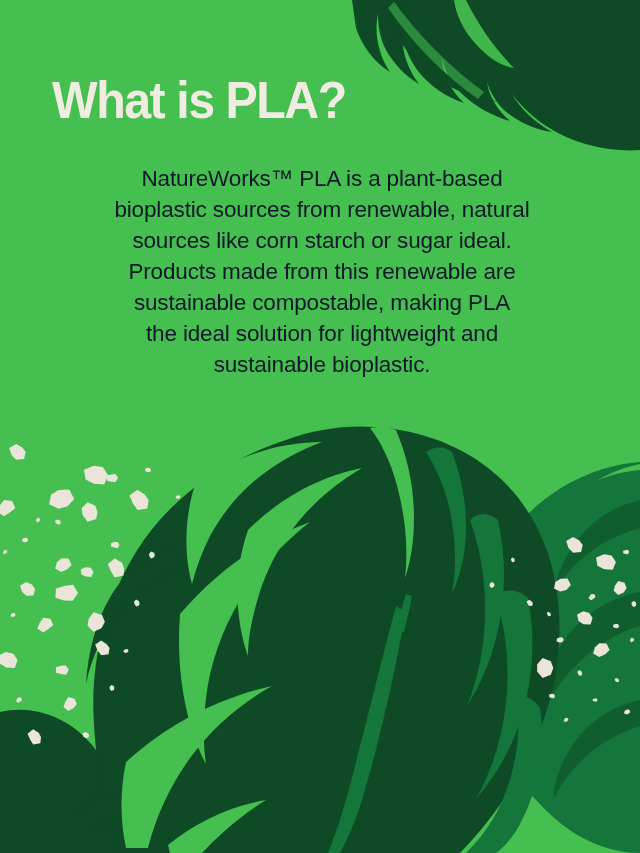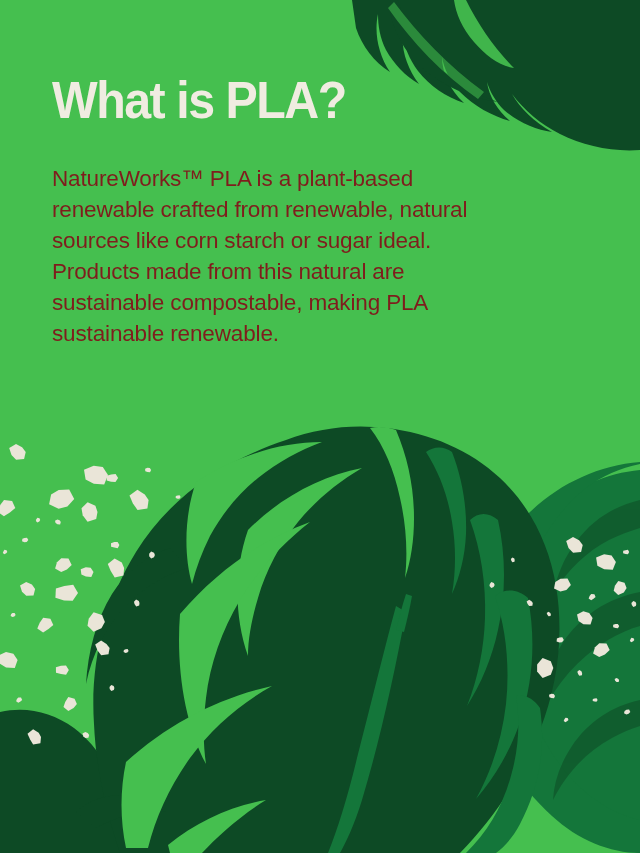--- a/index.html
+++ b/index.html
@@ -8,20 +8,21 @@
     padding: 0;
     background: #ffffff;
   }
   #poster {
     position: relative;
     width: 640px;
     height: 853px;
     overflow: hidden;
     background: #45bf4f;
     font-family: "Liberation Sans", sans-serif;
+    text-align: center;
     -webkit-font-smoothing: antialiased;
   }
   #art {
     position: absolute;
     inset: 0;
     width: 640px;
     height: 853px;
     display: block;
   }
   .content {
@@ -45,21 +46,21 @@
     transform: scaleX(0.93);
     transform-origin: left center;
     white-space: nowrap;
   }
   .body-copy {
     position: absolute;
     left: 52px;
     top: 163px;
     width: 540px;
     margin: 0;
-    color: #7f1d1d;
+    color: #0f172a;
     font-family: "Liberation Sans", sans-serif;
     font-size: 22.5px;
     font-weight: normal;
     line-height: 31px;
     letter-spacing: -0.15px;
   }
   .body-copy .ln { display: block; white-space: nowrap; }
 </style>
 </head>
 <body>
@@ -308,21 +309,22 @@
           <path d="M532.8,603.0L532.4,605.7L529.2,606.1L527.6,604.1L526.6,601.5L529.2,599.8L531.5,601.3Z"></path>
         </g>
 
     </g>
   </svg>
 
   <div class="content">
     <h1 class="title">What is PLA?</h1>
     <p class="body-copy">
         <span class="ln">NatureWorks™ PLA is a plant-based</span>
-        <span class="ln">renewable crafted from renewable, natural</span>
+        <span class="ln">bioplastic sources from renewable, natural</span>
         <span class="ln">sources like corn starch or sugar ideal.</span>
-        <span class="ln">Products made from this natural are</span>
+        <span class="ln">Products made from this renewable are</span>
         <span class="ln">sustainable compostable, making PLA</span>
-        <span class="ln">sustainable renewable.</span>
+        <span class="ln">the ideal solution for lightweight and</span>
+        <span class="ln">sustainable bioplastic.</span>
       </p>
   </div>
 
 </div>
 
 </body></html>

